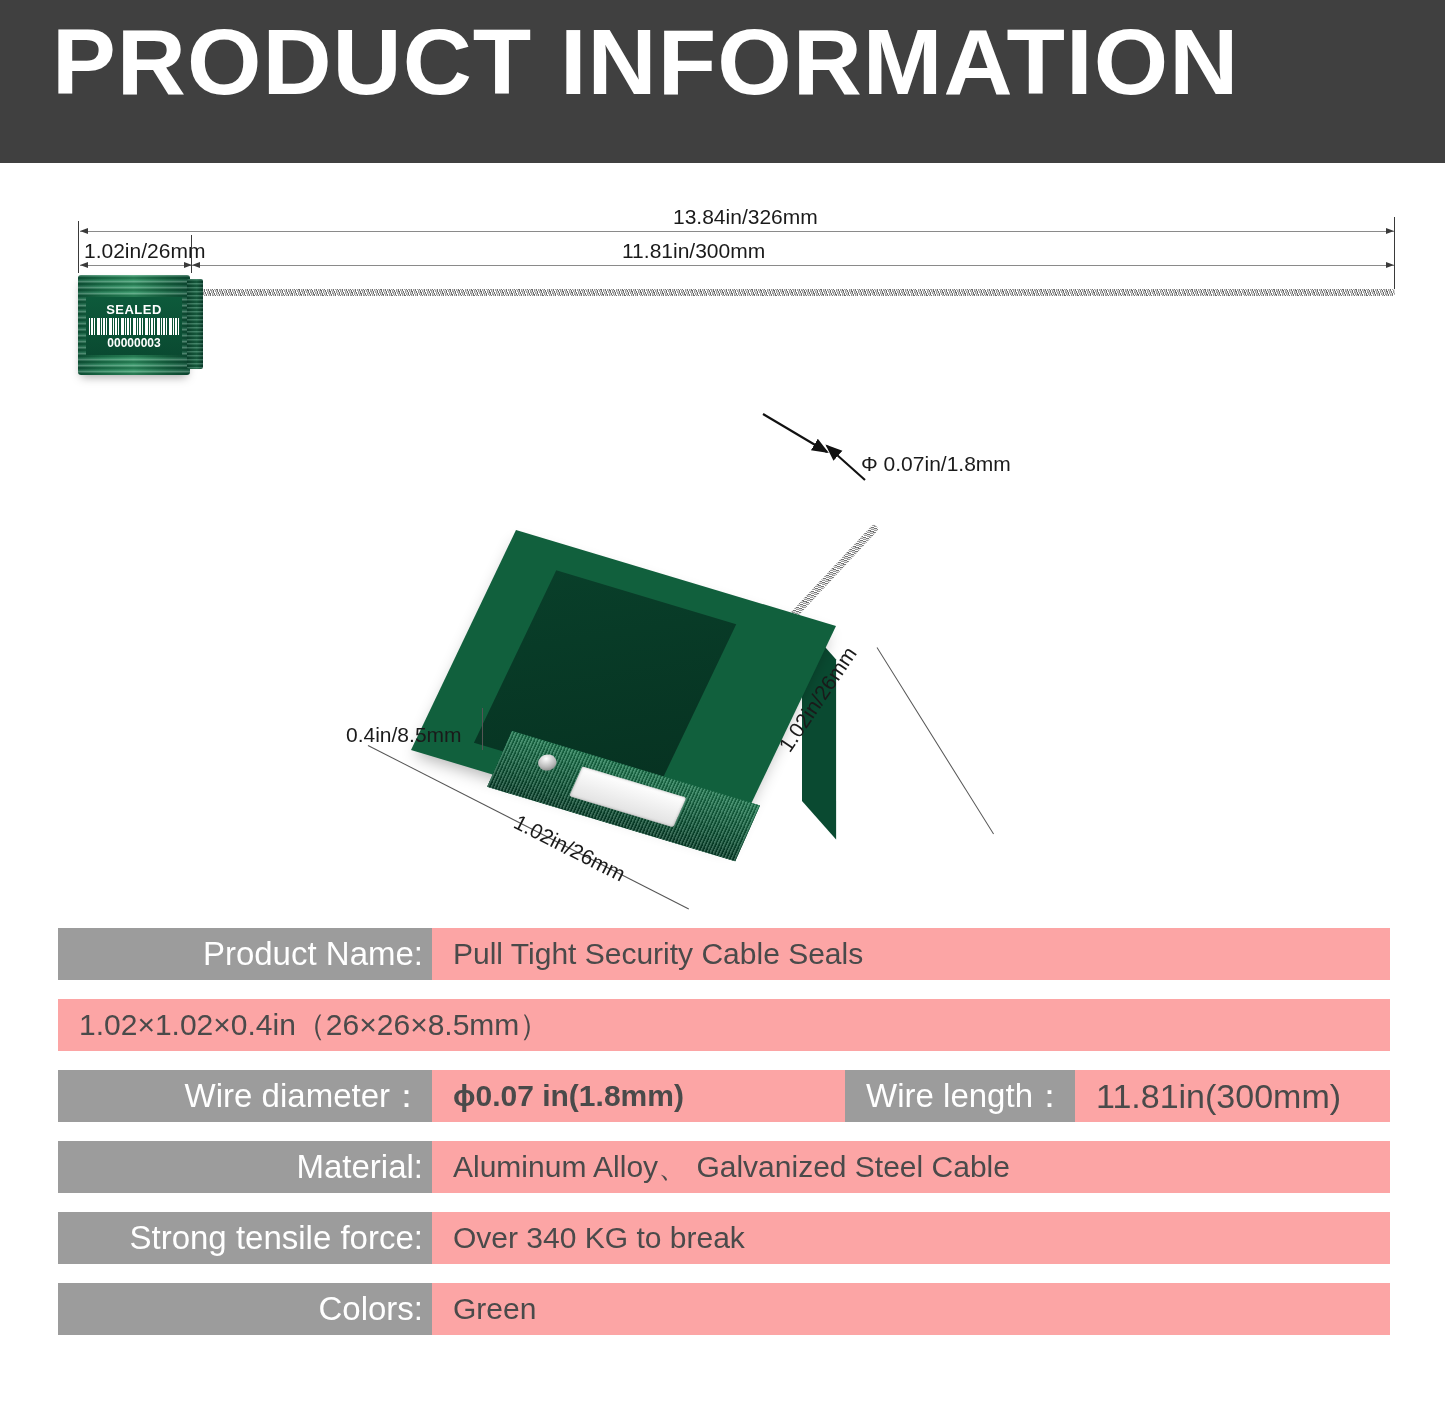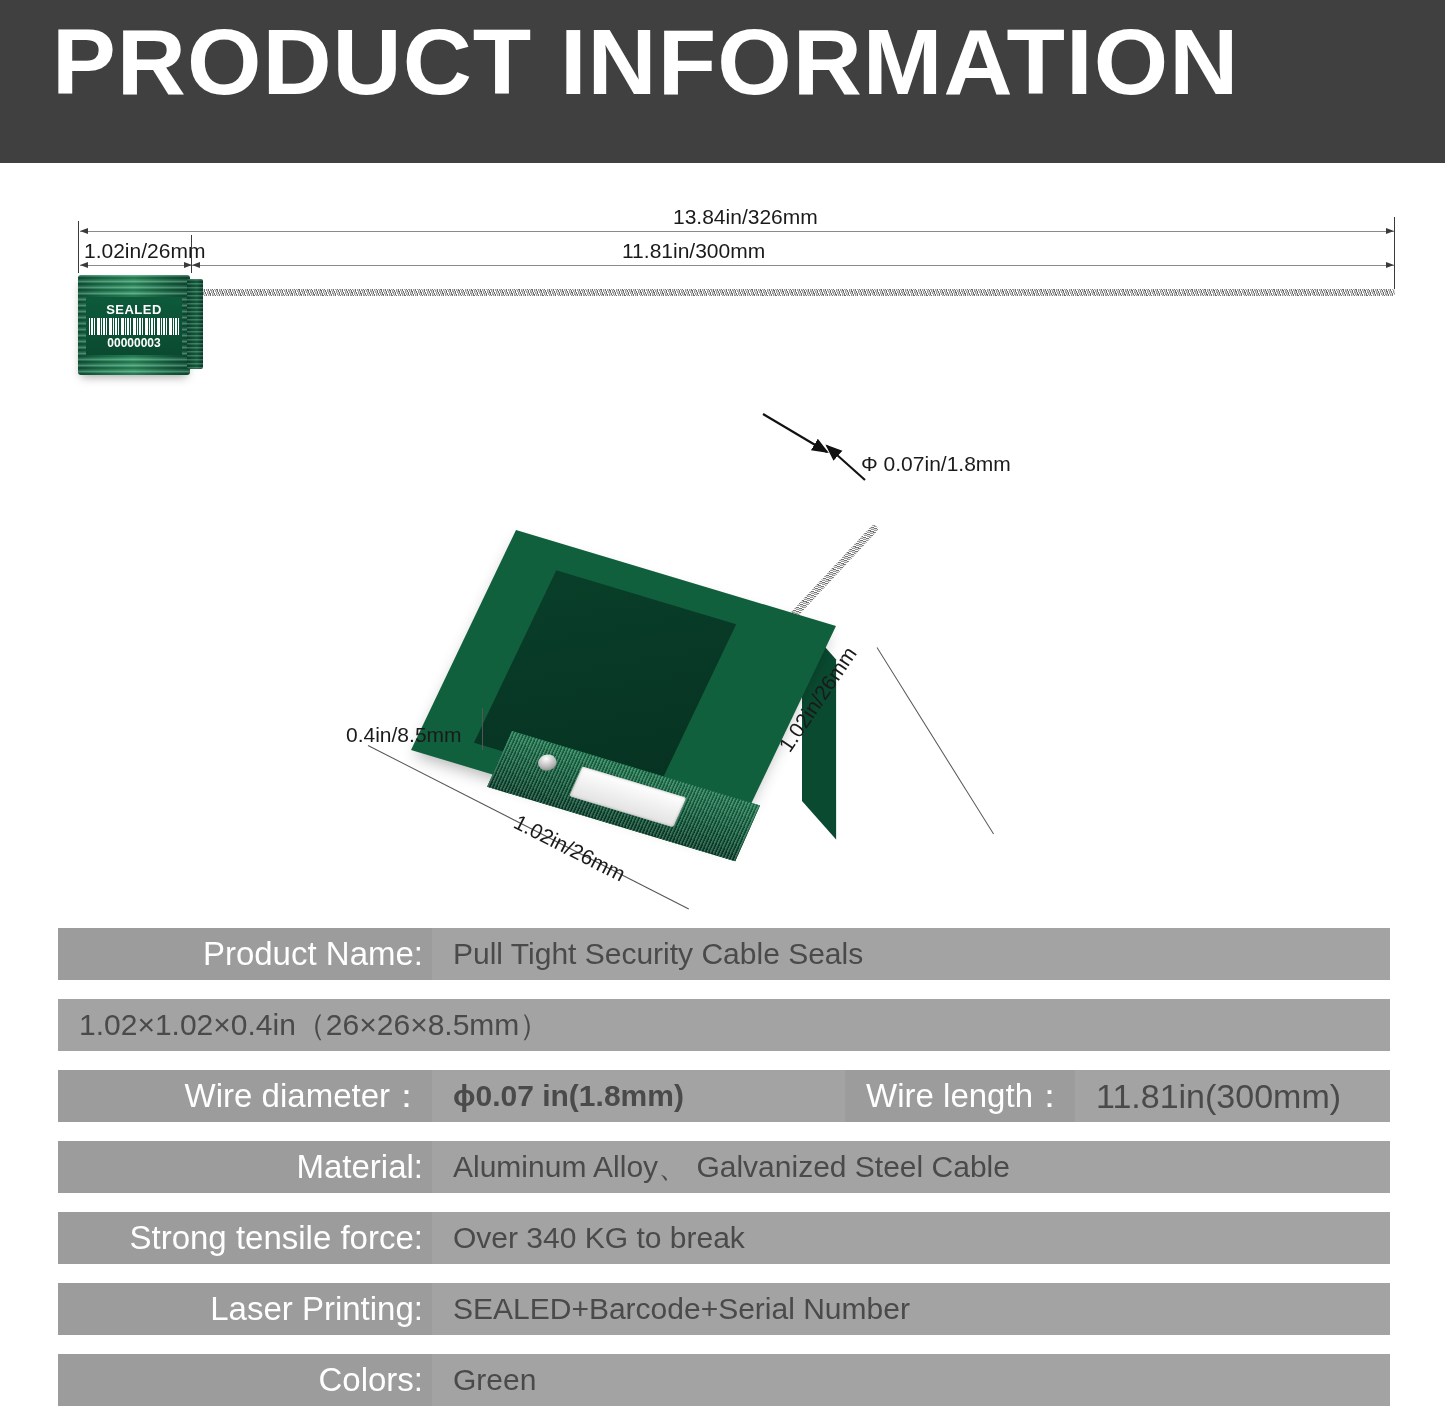--- a/index.html
+++ b/index.html
@@ -355,21 +355,21 @@
     padding-right: 9px;
     box-sizing: border-box;
     font-family: "Liberation Sans Narrow", "Liberation Sans", sans-serif;
     font-size: 33px;
     font-weight: 400;
     letter-spacing: 0px;
     white-space: nowrap;
   }
   .spec-value {
     flex: 1;
-    background: #a3a3a3;
+    background: #fca5a5;
     color: #4a4a4a;
     display: flex;
     align-items: center;
     padding-left: 21px;
     box-sizing: border-box;
     font-family: "Liberation Sans Narrow", "Liberation Sans", sans-serif;
     font-size: 30px;
     white-space: nowrap;
   }
   
@@ -499,23 +499,19 @@
   <div class="spec-row">
     <div class="spec-label">Material:</div>
     <div class="spec-value">Aluminum Alloy、 Galvanized Steel Cable</div>
   </div>
 
   <div class="spec-row">
     <div class="spec-label">Strong tensile force:</div>
     <div class="spec-value">Over 340 KG to break</div>
   </div>
 
-  <div class="spec-row">
-    <div class="spec-label">Laser Printing:</div>
-    <div class="spec-value">SEALED+Barcode+Serial Number</div>
-  </div>
 
   <div class="spec-row">
     <div class="spec-label">Colors:</div>
     <div class="spec-value">Green</div>
   </div>
 
 </div>
 
 </body></html>

